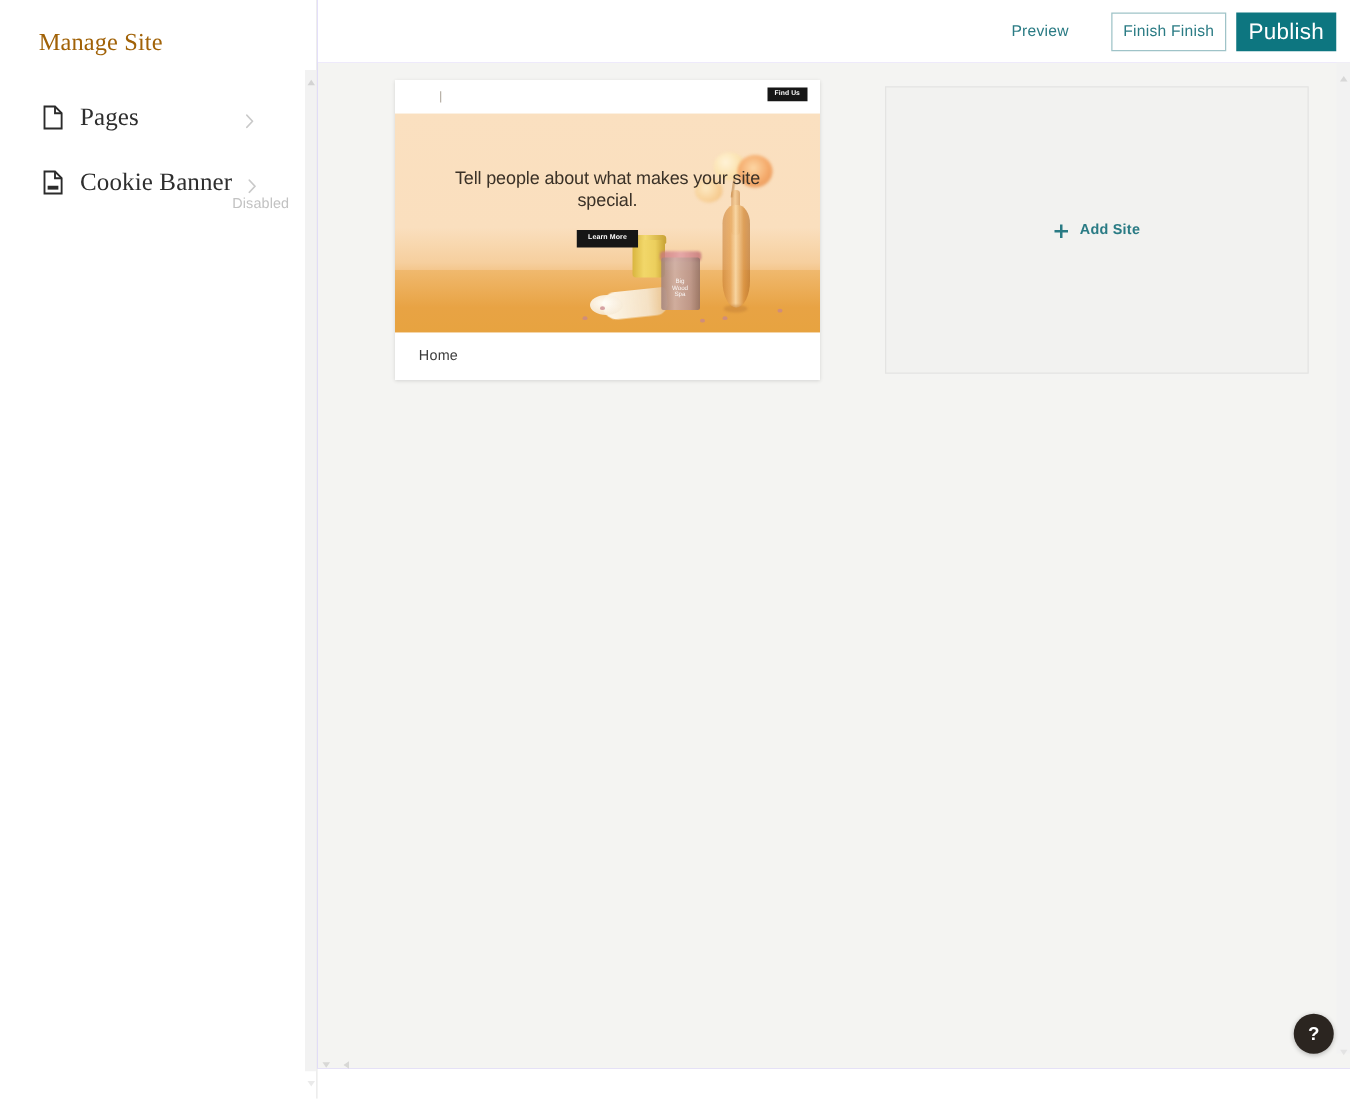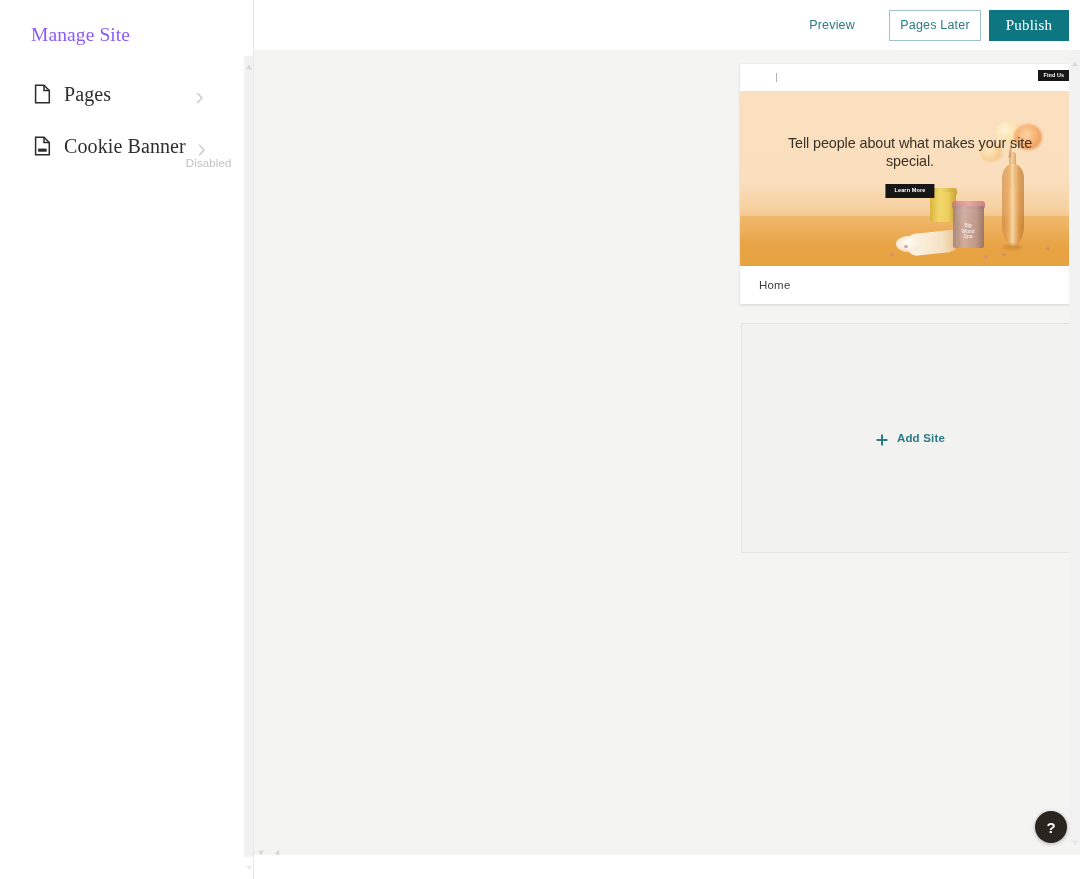--- a/index.html
+++ b/index.html
@@ -25,21 +25,21 @@
     width: 244px;
     height: 879px;
     background: #ffffff;
     flex: 0 0 244px;
     position: relative;
   }
 
   .sidebar-title {
     font-family: "Liberation Serif", serif;
     font-size: 19.5px;
-    color: #8b5cf6;
+    color: #a16207;
     letter-spacing: 0.1px;
     padding: 23px 0 0 31px;
     line-height: 1.2;
   }
 
   .sidebar-list {
     margin-top: 26px;
     list-style: none;
   }
 
@@ -160,44 +160,43 @@
     border: 1px solid #9fc3c8;
     font-family: "Liberation Sans", sans-serif;
     cursor: pointer;
     width: 92px;
     height: 31px;
     letter-spacing: .2px;
     margin-right: 8px;
   }
 
   .btn-publish {
-    font-size: 15px;
+    font-size: 18px;
     color: #ffffff;
     background: #0d7680;
     border: none;
-    font-family: Liberation Serif, serif;
+    font-family: Liberation Sans, sans-serif;
     cursor: pointer;
     width: 80px;
     height: 31px;
     letter-spacing: .2px;
   }
 
   
   .canvas {
     position: absolute;
     top: 50px; left: 0; right: 0; bottom: 0;
     background: #f4f4f2;
     padding: 14px 0 0 62px;
   }
 
   .cards {
     display: flex;
-    gap: 19px;
-    align-items: flex-end;
-    flex-direction: column;
+    gap: 52px;
+    align-items: center;
   }
 
   
   .page-card {
     width: 340px;
     background: #ffffff;
     box-shadow: 0 1px 3px rgba(0,0,0,.13);
     cursor: pointer;
     overflow: hidden;
   }
@@ -578,21 +577,21 @@
       <svg width="8" height="8" viewBox="0 0 8 8">
           <path d="M4 6.2L1 1.8h6z" fill="#c4c4c4"></path>
         </svg>
     </span>
   </div>
 
   <section class="main">
 
     <div class="topbar">
       <button class="btn-preview">Preview</button>
-      <button class="btn-finish">Pages Later</button>
+      <button class="btn-finish">Finish Finish</button>
       <button class="btn-publish">Publish</button>
     </div>
 
     <div class="canvas">
       <div class="cards">
 
         <div class="page-card">
           <div class="thumb">
 
             <div class="thumb-nav">

